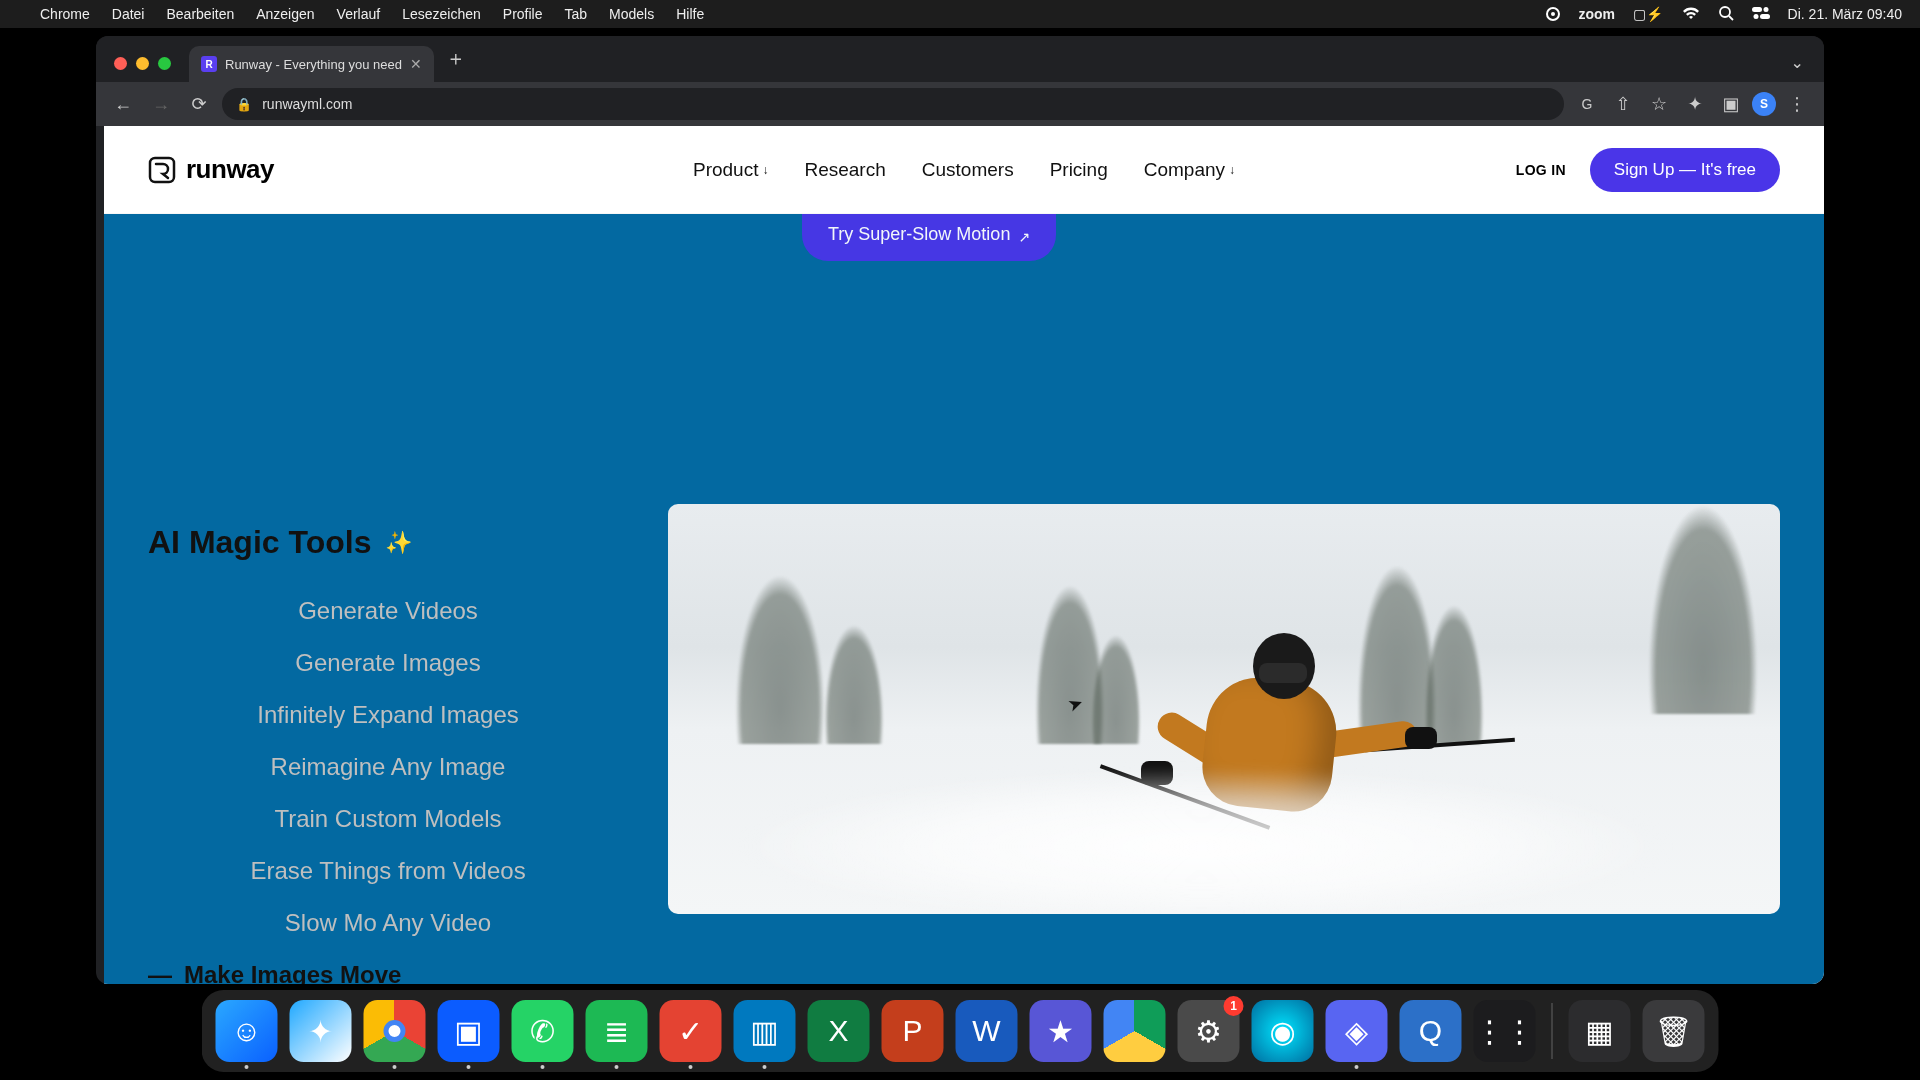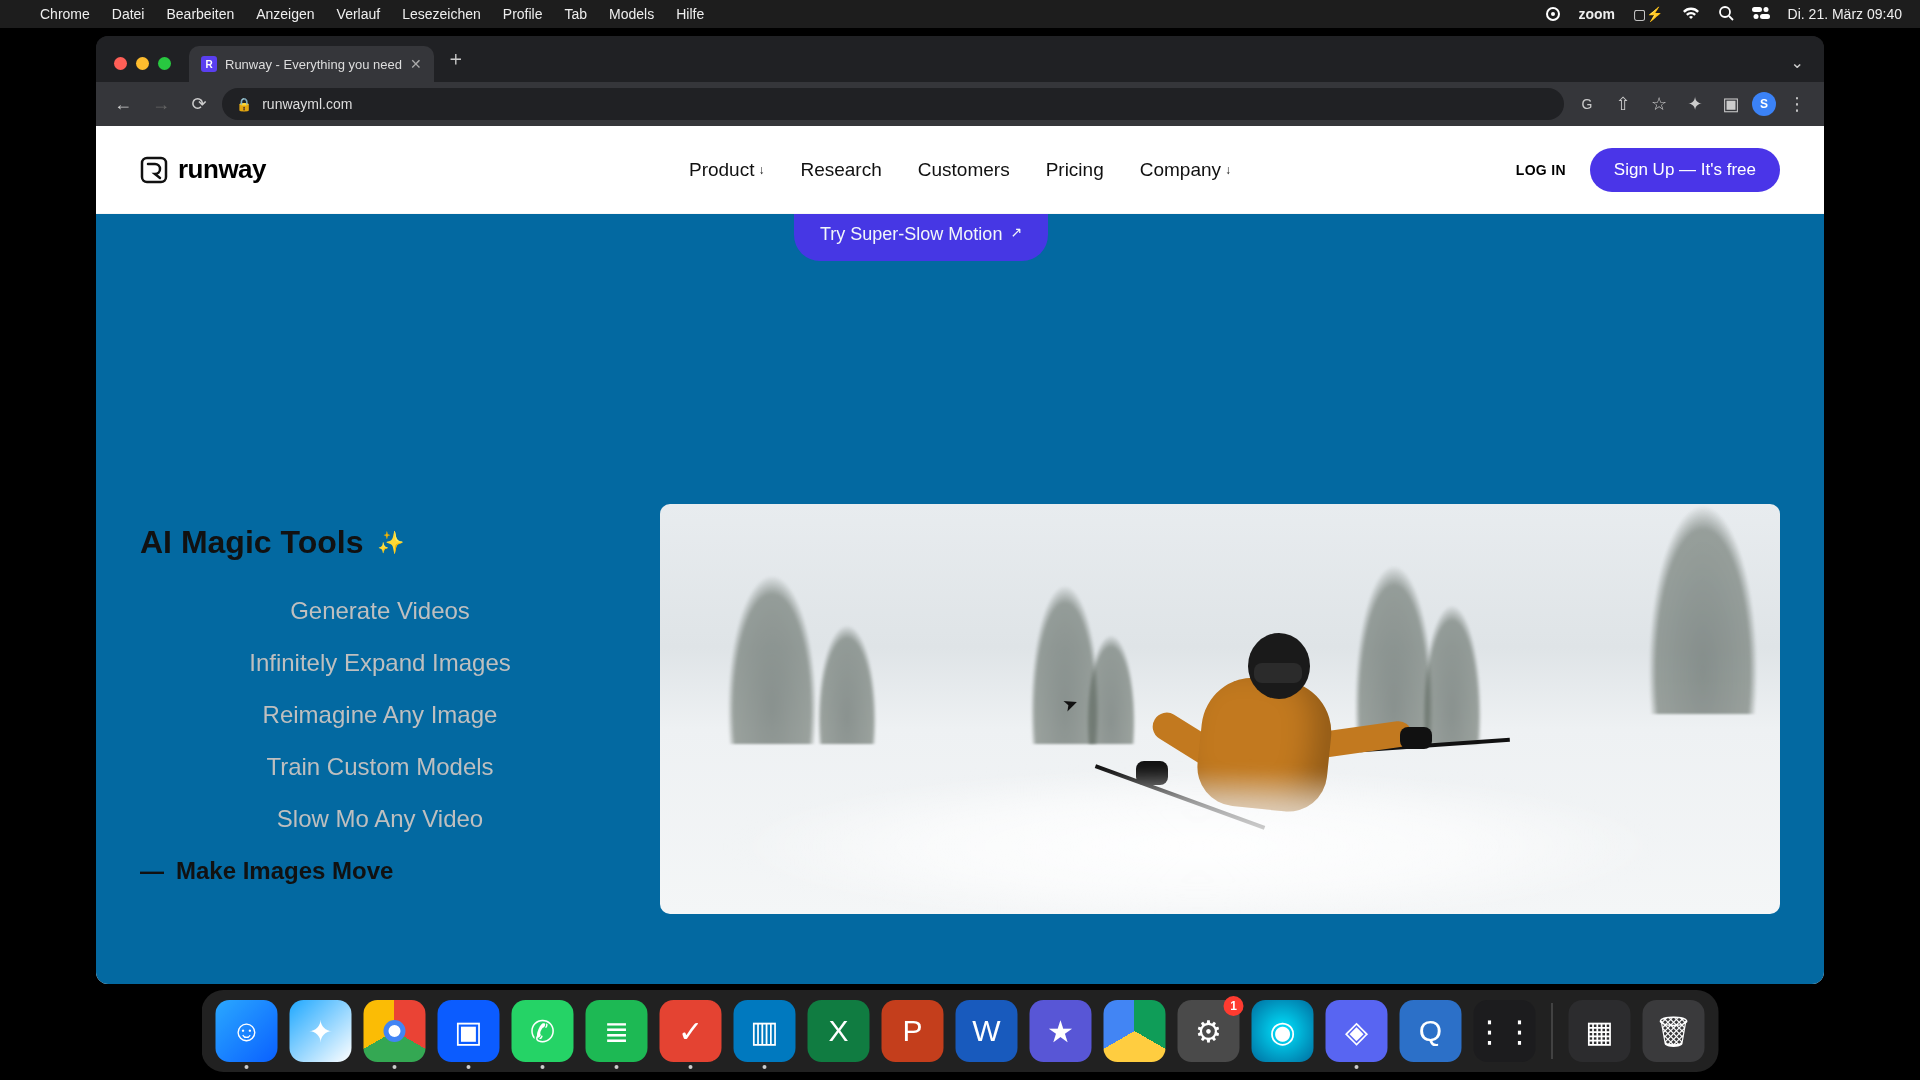--- a/index.html
+++ b/index.html
@@ -31,36 +31,36 @@
 
 .toolbar { height: 44px; background:#35363a; display:flex; align-items:center; padding: 0 12px; gap:8px; }
 .tbtn { width:30px; height:30px; display:flex; align-items:center; justify-content:center; color:#ccc; border-radius:50%; font-size:18px; }
 .tbtn.dis { color:#666; }
 .omnibox { flex:1; height:32px; background:#202124; border-radius:16px; display:flex; align-items:center; padding:0 14px; color:#ddd; font-size:14px; gap:10px; }
 .lock { color:#9aa0a6; font-size:13px; }
 .tool-right { display:flex; align-items:center; gap:6px; }
 .avatar { width:24px;height:24px;border-radius:50%;background:#3b82f6;color:#fff;display:flex;align-items:center;justify-content:center;font-size:12px;font-weight:600; }
 
 
-.page { flex:1; background:#fafafa; position:relative; overflow:hidden; }
+.page { flex:1; background:#fafafa; position:relative; overflow:hidden;margin-left:8px; }
 .site-header { position:absolute; top:0; left:0; right:0; height:88px; background:#fff; display:flex; align-items:center; padding:0 44px; border-bottom:1px solid rgba(0,0,0,0.03); z-index:5; }
 .logo { display:flex; align-items:center; gap:10px; }
 .logo-mark { width:28px;height:28px; }
 .logo-text { font-size:26px; font-weight:700; letter-spacing:-0.5px; }
 .nav { position:absolute; left:50%; transform:translateX(-50%); display:flex; gap:36px; font-size:19px; }
 .nav-item { color:#111; display:flex; align-items:center; gap:4px; }
 .nav-item .caret { font-size:12px; }
 .header-actions { margin-left:auto; display:flex; align-items:center; gap:24px; }
 .login { font-size:14px; font-weight:700; letter-spacing:0.3px; }
 .signup { background:#4a35e8; color:#fff; font-size:17px; font-weight:500; padding:12px 24px; border-radius:24px; }
 
 .content { position:absolute; top:88px; left:0; right:0; bottom:0; background:#0369a1; }
 
 
-.try-pill { position:absolute; top:88px; left:698px; background:#4a35e8; color:#fff; padding:10px 26px 16px 26px; border-radius:0 0 26px 26px; font-size:18px; font-weight:500; display:flex; align-items:flex-start; gap:8px; z-index:4; opacity:0.95; }
+.try-pill { position:absolute; top:88px; left:698px; background:#4a35e8; color:#fff; padding:10px 26px 16px 26px; border-radius:0 0 26px 26px; font-size:18px; font-weight:500; display:flex; align-items:flex-end; gap:8px; z-index:4; opacity:0.95; }
 .try-pill .arrow { font-size:14px; }
 
 .section { position:absolute; top:290px; left:44px; right:44px; bottom:70px; display:flex; gap:40px; }
 .sidebar { width:480px; padding-top:20px; }
 .side-title { font-size:32px; font-weight:700; display:flex; align-items:center; gap:14px; margin-bottom:30px; color:#111; }
 .wand { font-size:22px; }
 .side-list { display:flex; flex-direction:column; gap:12px;text-align:center; }
 .side-item { font-size:24px; color:#bfbfbf; font-weight:500; padding:6px 0; }
 .side-item.active { color:#111; font-weight:600; display:flex; align-items:center; gap:12px; }
 .side-item.active::before { content:'—'; color:#111; font-weight:700; }
@@ -210,23 +210,25 @@
 
     <div class="content">
       <div class="section">
         <div class="sidebar">
           <div class="side-title">
             <span>AI Magic Tools</span>
             <span class="wand">✨</span>
           </div>
           <div class="side-list" id="tools-list">
               <div class="side-item">Generate Videos</div>
+              <div class="side-item">Generate Images</div>
               <div class="side-item">Infinitely Expand Images</div>
               <div class="side-item">Reimagine Any Image</div>
               <div class="side-item">Train Custom Models</div>
+              <div class="side-item">Erase Things from Videos</div>
               <div class="side-item">Slow Mo Any Video</div>
               <div class="side-item active">Make Images Move</div>
             </div>
         </div>
 
         <div class="preview">
           <div class="trees">
             <div class="tree" style="left:6%;width:90px;height:170px"></div>
             <div class="tree" style="left:14%;width:60px;height:120px"></div>
             <div class="tree" style="left:33%;width:70px;height:160px"></div>

